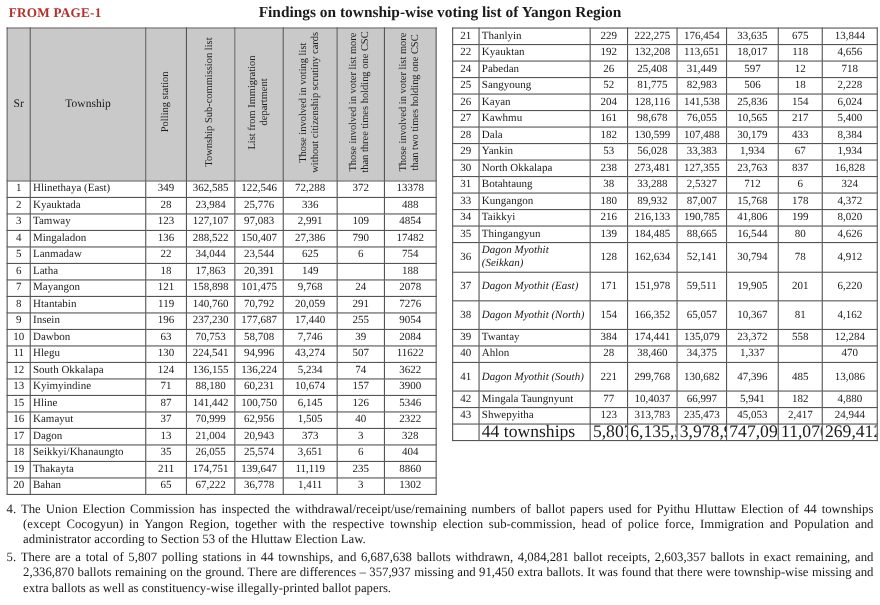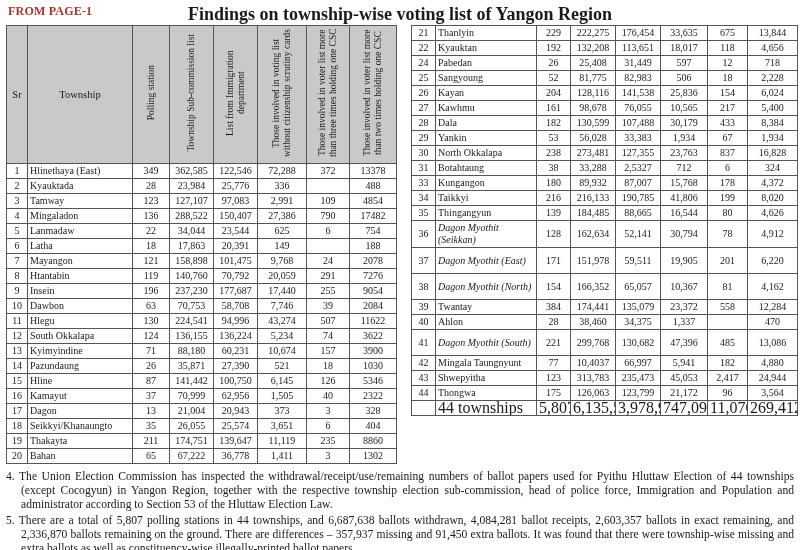--- a/index.html
+++ b/index.html
@@ -2,21 +2,21 @@
 <html><head>
 <meta charset="utf-8">
 <style>
   * { margin:0; padding:0; box-sizing:border-box; }
   html,body { width:800px; height:550px; background:#ffffff; overflow:hidden; }
   body { font-family:"Liberation Serif", serif; color:#1a1a1a; }
   .page { position:relative; width:800px; height:422px; padding:3px 6px 0 6px; }
 
   .masthead { position:relative; height:20px; }
   .kicker { position:absolute; left:2px; top:1px; color:#b5302a; font-weight:bold; font-size:12px; letter-spacing:.2px; }
-  .title  { text-align:center; font-weight:bold; font-size:18px; padding-top:1px; }
+  .title  { text-align:center; font-weight:bold; font-size:14px; padding-top:1px; }
 
   .tables { display:flex; align-items:flex-start; gap:14px; margin-top:2px; }
   table { border-collapse:collapse; table-layout:fixed; font-size:10px; }
   td, th { border:1px solid #555; padding:1px 2px; text-align:center; vertical-align:middle; line-height:12px; overflow:hidden; }
   td.tname { text-align:left; white-space:nowrap; }
   tr.r { height:15px; }
   tr.r2 { height:26px; }
   tr.r2 td.tname { white-space:normal;font-style:italic; }
 
   thead th { background:#c9c9c9; font-weight:normal; }
@@ -188,30 +188,20 @@
             <td>13</td>
             <td class="tname">Kyimyindine</td>
             <td>71</td>
             <td>88,180</td>
             <td>60,231</td>
             <td>10,674</td>
             <td>157</td>
             <td>3900</td>
           </tr>
           <tr class="r">
-            <td>14</td>
-            <td class="tname">Pazundaung</td>
-            <td>26</td>
-            <td>35,871</td>
-            <td>27,390</td>
-            <td>521</td>
-            <td>18</td>
-            <td>1030</td>
-          </tr>
-          <tr class="r">
             <td>15</td>
             <td class="tname">Hline</td>
             <td>87</td>
             <td>141,442</td>
             <td>100,750</td>
             <td>6,145</td>
             <td>126</td>
             <td>5346</td>
           </tr>
           <tr class="r">
@@ -482,30 +472,20 @@
           <tr class="r">
             <td>43</td>
             <td class="tname">Shwepyitha</td>
             <td>123</td>
             <td>313,783</td>
             <td>235,473</td>
             <td>45,053</td>
             <td>2,417</td>
             <td>24,944</td>
           </tr>
-          <tr class="r">
-            <td>44</td>
-            <td class="tname">Thongwa</td>
-            <td>175</td>
-            <td>126,063</td>
-            <td>123,799</td>
-            <td>21,172</td>
-            <td>96</td>
-            <td>3,564</td>
-          </tr>
           <tr class="r total">
             <td></td>
             <td class="tname">44 townships</td>
             <td>5,807</td>
             <td>6,135,581</td>
             <td>3,978,934</td>
             <td>747,099</td>
             <td>11,070</td>
             <td>269,412</td>
           </tr>

